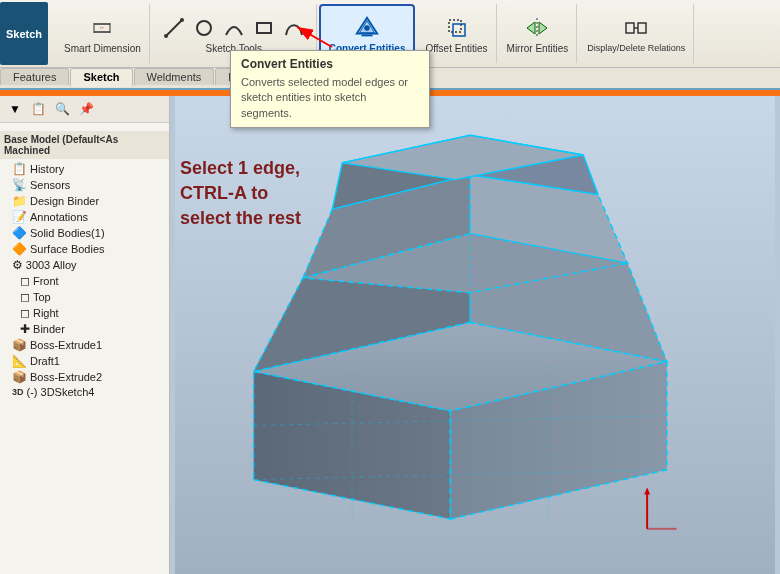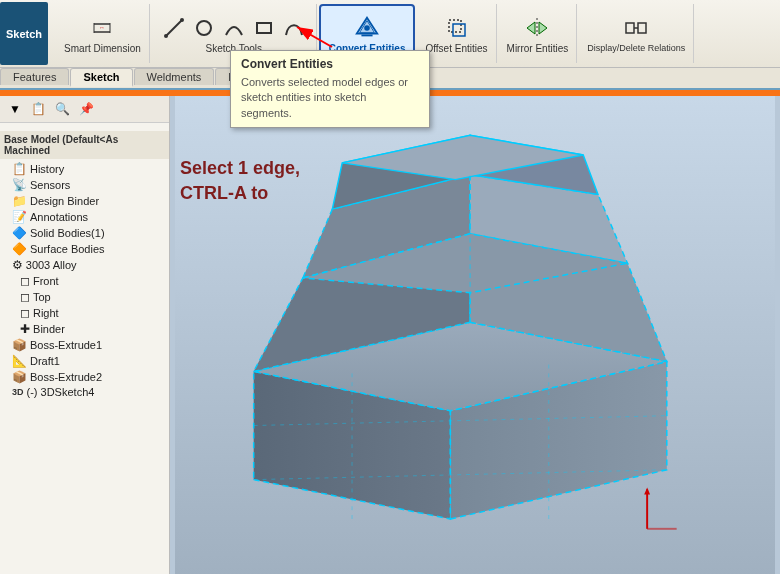--- a/index.html
+++ b/index.html
@@ -359,15 +359,16 @@
 
       <line x1="480" y1="440" x2="480" y2="400" stroke="#cc0000" stroke-width="2"></line>
       <polygon points="480,398 477,405 483,405" fill="#cc0000"></polygon>
       <line x1="480" y1="440" x2="510" y2="440" stroke="#cc0000" stroke-width="2" opacity="0.5"></line>
     </svg>
 
     
     <div class="instruction-text">
       <div>Select 1 edge,</div>
       <div>CTRL-A to</div>
+      <div>select the rest</div>
     </div>
   </div>
 </div>
 
 </body></html>

